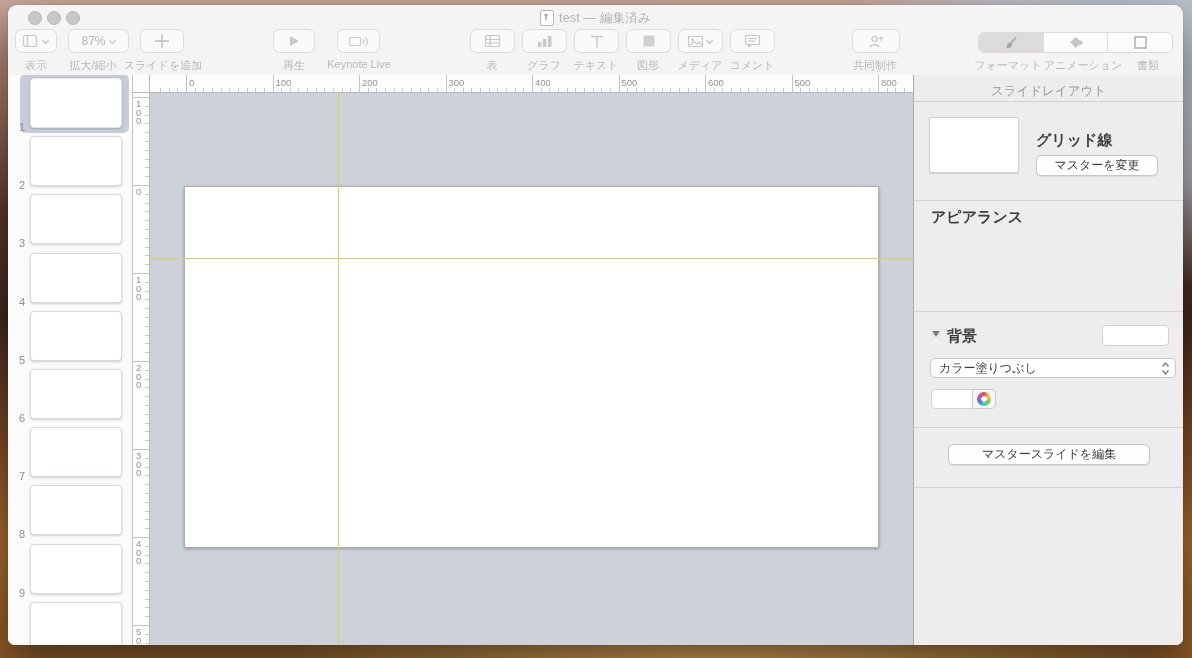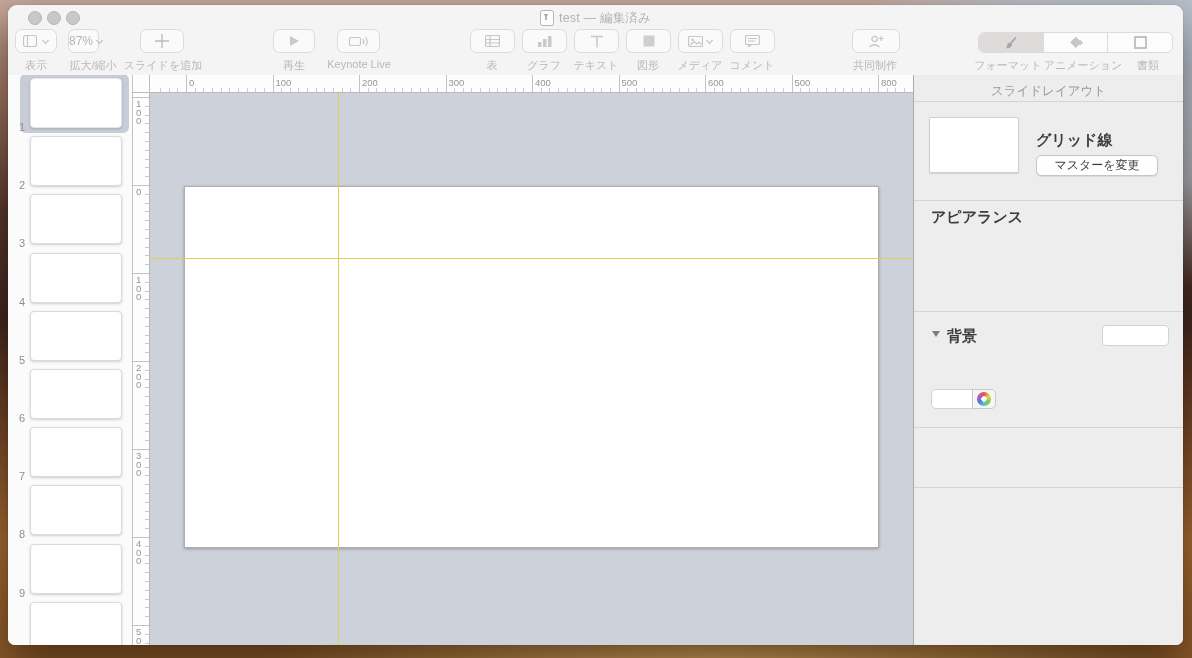--- a/index.html
+++ b/index.html
@@ -100,21 +100,21 @@
 
     <div class="btn" style="left:7px;width:42px;">
       <svg class="ic" width="16" height="12">
         <rect x="0.5" y="0.5" width="13" height="11" rx="2" fill="none" stroke="#c7c6c8" stroke-width="1.2"></rect>
         <line x1="4.5" y1="0.5" x2="4.5" y2="11.5" stroke="#c7c6c8" stroke-width="1.2"></line>
       </svg>
       <span class="chev"></span>
     </div>
     <div class="tlabel" style="left:8px;width:40px;">表示</div>
 
-    <div class="btn" style="left:60px;width:31px;font-size:12px;justify-content:flex-end;">
+    <div class="btn" style="left:60px;width:61px;font-size:12px;">
       <span>87%</span>
       <span class="chev"></span>
     </div>
     <div class="tlabel" style="left:45px;width:80px;">拡大/縮小</div>
 
     <div class="btn" style="left:132px;width:44px;">
       <svg class="ic" width="16" height="16">
         <path d="M8 1 V15 M1 8 H15" stroke="#bdbbbd" stroke-width="1.4" fill="none"></path>
       </svg>
     </div>
@@ -487,23 +487,33 @@
     <div class="divider" style="top:125px;"></div>
 
     <div class="bold-label" style="left:17px;top:133px;">アピアランス</div>
 
     <div class="divider" style="top:236px;"></div>
 
     <span class="disc" style="left:18px;top:256px;"></span>
     <div class="bold-label" style="left:33px;top:252px;">背景</div>
     <div class="swatch" style="left:188px;top:250px;width:67px;height:21px;"></div>
 
+    <div class="popup">
+      <span>カラー塗りつぶし</span>
+      <span class="stepper">
+        <svg width="9" height="15">
+          <path d="M1.5 5.5 L4.5 2 L7.5 5.5" fill="none" stroke="#7c7c7c" stroke-width="1.4"></path>
+          <path d="M1.5 9.5 L4.5 13 L7.5 9.5" fill="none" stroke="#7c7c7c" stroke-width="1.4"></path>
+        </svg>
+      </span>
+    </div>
 
     <div class="swatch" style="left:17px;top:314px;width:42px;height:20px;border-radius:5px 0 0 5px;"></div>
     <div class="wheel-btn">
       <span class="wheel"></span>
     </div>
 
     <div class="divider" style="top:352px;"></div>
+    <div class="push-btn" style="left:34px;top:369px;width:202px;height:21px;">マスタースライドを編集</div>
     <div class="divider" style="top:412px;"></div>
   </div>
 
 </div>
 
 </body></html>

